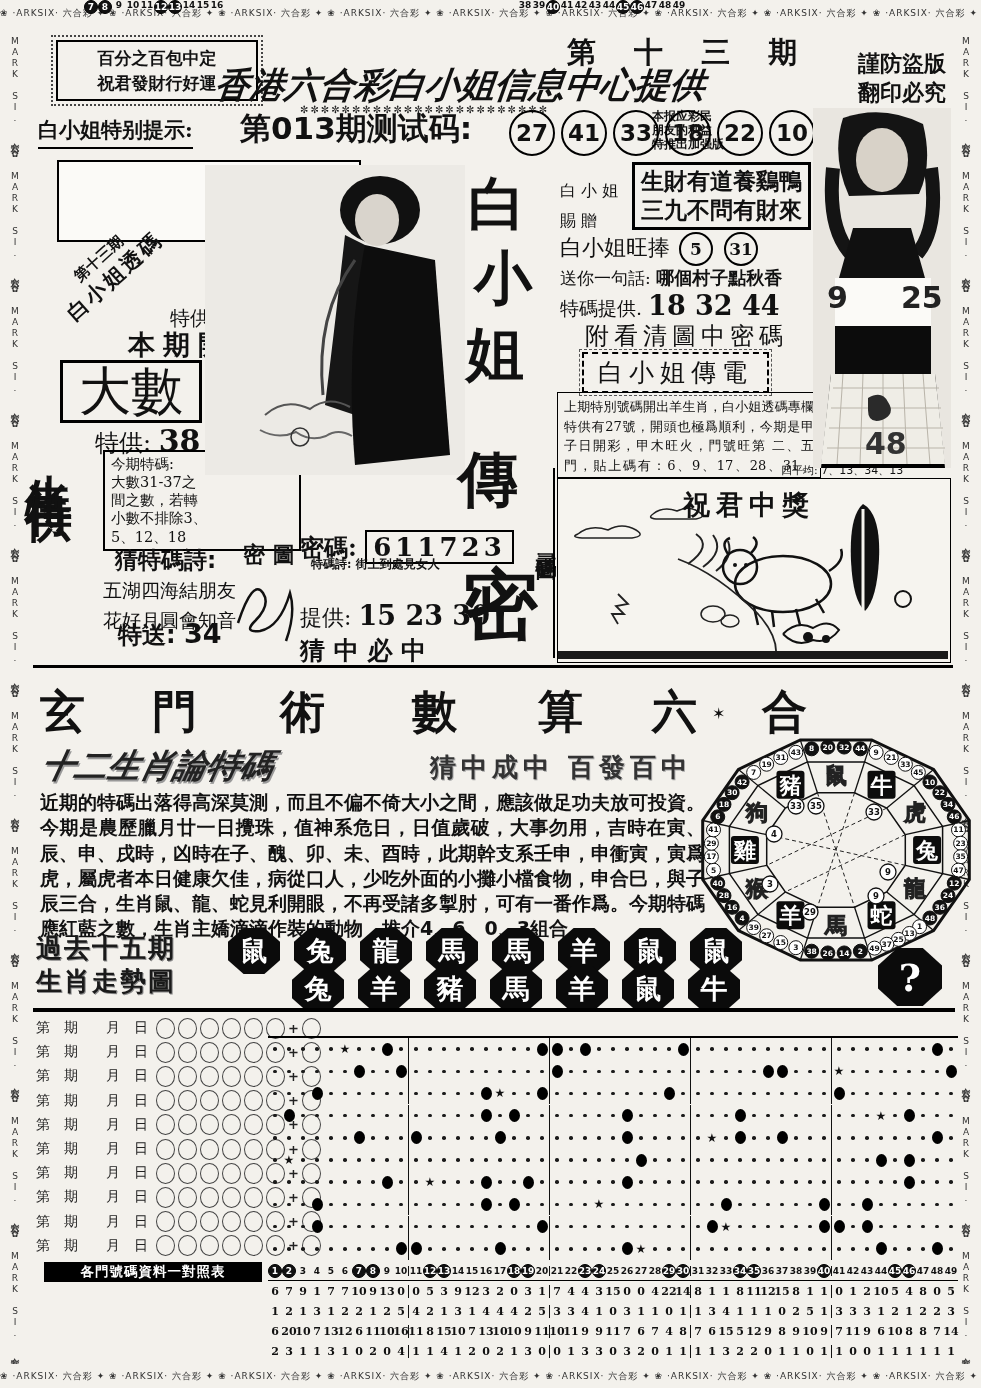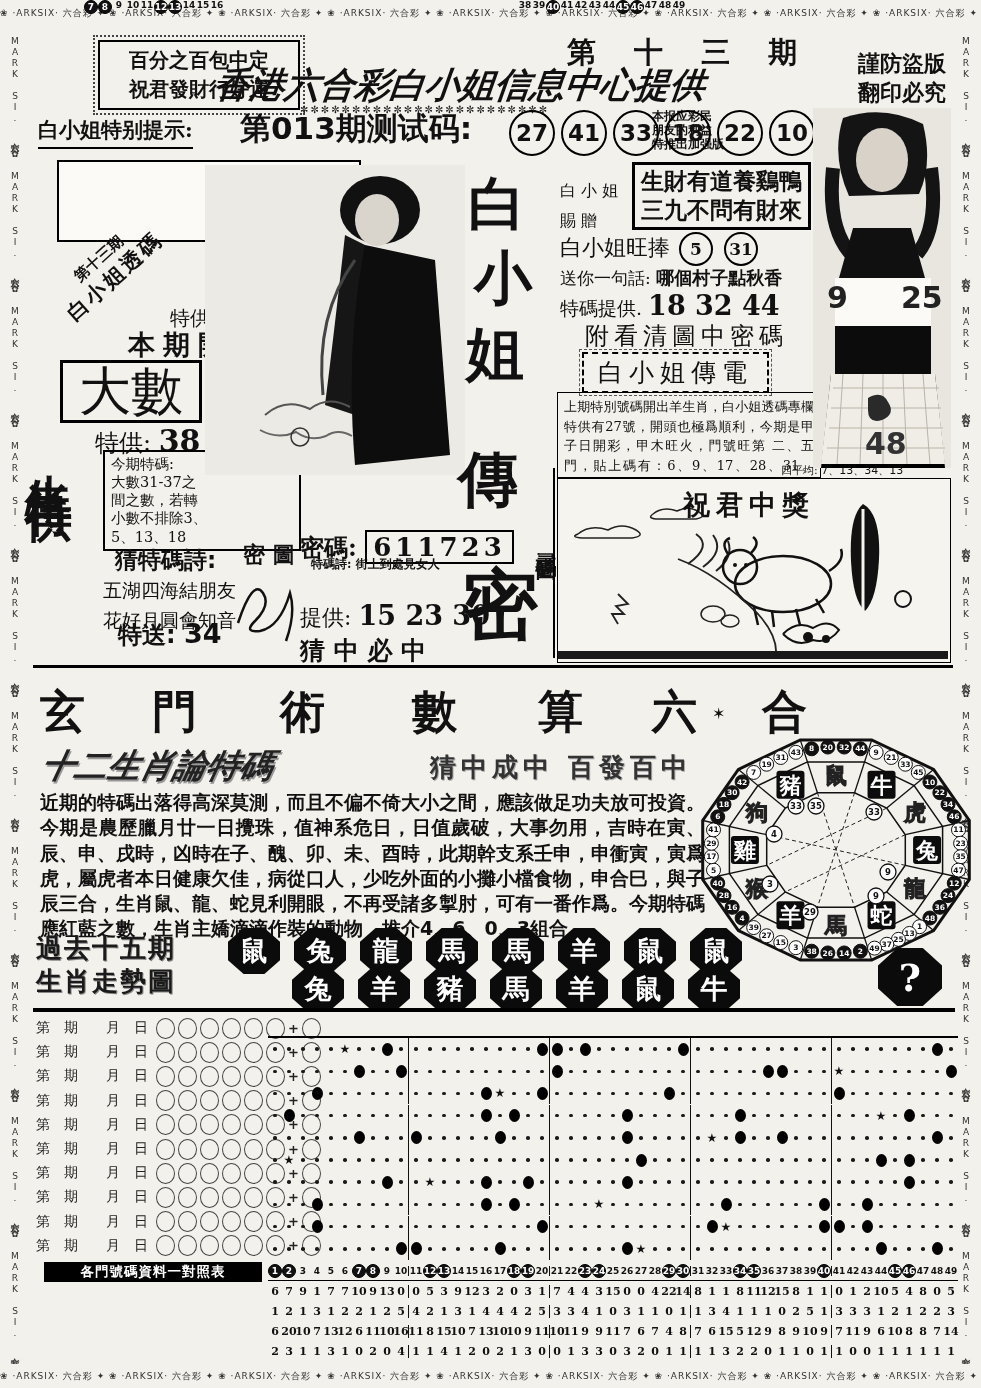--- a/index.html
+++ b/index.html
@@ -43,21 +43,21 @@
 </head>
 <body>
 
 <div id="page">
 
   <div class="strip v vtext" style="left:0;" id="strip-left">✿ MARK SI. 六合彩 ✿ MARK SI. 六合彩 ✿ MARK SI. 六合彩 ✿ MARK SI. 六合彩 ✿ MARK SI. 六合彩 ✿ MARK SI. 六合彩 ✿ MARK SI. 六合彩 ✿ MARK SI. 六合彩 ✿ MARK SI. 六合彩 ✿ MARK SI. 六合彩 ✿ MARK SI. 六合彩 ✿ MARK SI. 六合彩 ✿ MARK SI. 六合彩 ✿ MARK SI. 六合彩 ✿ MARK SI. 六合彩 ✿ MARK SI. 六合彩 ✿ MARK SI. 六合彩 ✿ MARK SI. 六合彩 ✿ MARK SI. 六合彩 ✿ MARK SI. 六合彩 ✿ MARK SI. 六合彩 ✿ MARK SI. 六合彩 ✿ MARK SI. 六合彩 ✿ MARK SI. 六合彩 ✿ MARK SI. 六合彩 ✿ MARK SI. 六合彩 ✿ MARK SI. 六合彩 ✿ MARK SI. 六合彩 ✿ MARK SI. 六合彩 ✿ MARK SI. 六合彩 ✿ MARK SI. 六合彩 ✿ MARK SI. 六合彩 ✿ MARK SI. 六合彩 ✿ MARK SI. 六合彩 ✿ MARK SI. 六合彩 ✿ MARK SI. 六合彩 ✿ MARK SI. 六合彩 ✿ MARK SI. 六合彩 ✿ MARK SI. 六合彩 ✿ MARK SI. 六合彩 </div>
   <div class="strip v vtext" style="right:0;" id="strip-right">✿ MARK SI. 六合彩 ✿ MARK SI. 六合彩 ✿ MARK SI. 六合彩 ✿ MARK SI. 六合彩 ✿ MARK SI. 六合彩 ✿ MARK SI. 六合彩 ✿ MARK SI. 六合彩 ✿ MARK SI. 六合彩 ✿ MARK SI. 六合彩 ✿ MARK SI. 六合彩 ✿ MARK SI. 六合彩 ✿ MARK SI. 六合彩 ✿ MARK SI. 六合彩 ✿ MARK SI. 六合彩 ✿ MARK SI. 六合彩 ✿ MARK SI. 六合彩 ✿ MARK SI. 六合彩 ✿ MARK SI. 六合彩 ✿ MARK SI. 六合彩 ✿ MARK SI. 六合彩 ✿ MARK SI. 六合彩 ✿ MARK SI. 六合彩 ✿ MARK SI. 六合彩 ✿ MARK SI. 六合彩 ✿ MARK SI. 六合彩 ✿ MARK SI. 六合彩 ✿ MARK SI. 六合彩 ✿ MARK SI. 六合彩 ✿ MARK SI. 六合彩 ✿ MARK SI. 六合彩 ✿ MARK SI. 六合彩 ✿ MARK SI. 六合彩 ✿ MARK SI. 六合彩 ✿ MARK SI. 六合彩 ✿ MARK SI. 六合彩 ✿ MARK SI. 六合彩 ✿ MARK SI. 六合彩 ✿ MARK SI. 六合彩 ✿ MARK SI. 六合彩 ✿ MARK SI. 六合彩 </div>
   <div class="strip h" style="top:0;" id="strip-top">❀ ·ARKSIX· 六合彩 ✦ ❀ ·ARKSIX· 六合彩 ✦ ❀ ·ARKSIX· 六合彩 ✦ ❀ ·ARKSIX· 六合彩 ✦ ❀ ·ARKSIX· 六合彩 ✦ ❀ ·ARKSIX· 六合彩 ✦ ❀ ·ARKSIX· 六合彩 ✦ ❀ ·ARKSIX· 六合彩 ✦ ❀ ·ARKSIX· 六合彩 ✦ ❀ ·ARKSIX· 六合彩 ✦ ❀ ·ARKSIX· 六合彩 ✦ ❀ ·ARKSIX· 六合彩 ✦ ❀ ·ARKSIX· 六合彩 ✦ ❀ ·ARKSIX· 六合彩 ✦ ❀ ·ARKSIX· 六合彩 ✦ ❀ ·ARKSIX· 六合彩 ✦ ❀ ·ARKSIX· 六合彩 ✦ ❀ ·ARKSIX· 六合彩 ✦ </div>
   <div class="strip h" style="bottom:0;height:24px;line-height:24px;" id="strip-bottom">❀ ·ARKSIX· 六合彩 ✦ ❀ ·ARKSIX· 六合彩 ✦ ❀ ·ARKSIX· 六合彩 ✦ ❀ ·ARKSIX· 六合彩 ✦ ❀ ·ARKSIX· 六合彩 ✦ ❀ ·ARKSIX· 六合彩 ✦ ❀ ·ARKSIX· 六合彩 ✦ ❀ ·ARKSIX· 六合彩 ✦ ❀ ·ARKSIX· 六合彩 ✦ ❀ ·ARKSIX· 六合彩 ✦ ❀ ·ARKSIX· 六合彩 ✦ ❀ ·ARKSIX· 六合彩 ✦ ❀ ·ARKSIX· 六合彩 ✦ ❀ ·ARKSIX· 六合彩 ✦ ❀ ·ARKSIX· 六合彩 ✦ ❀ ·ARKSIX· 六合彩 ✦ ❀ ·ARKSIX· 六合彩 ✦ ❀ ·ARKSIX· 六合彩 ✦ </div>
 
-  <div class="abs sloganbox serif b" style="left:56px;top:40px;width:182px;font-size:20px;line-height:1.45;margin-left:42px;">
+  <div class="abs sloganbox serif b" style="left:56px;top:40px;width:182px;font-size:17px;line-height:1.45;">
     <div>百分之百包中定</div>
     <div>祝君發財行好運</div>
   </div>
   <div class="abs serif b" style="left:555px;top:33px;font-size:29px;letter-spacing:14px;margin-left:12px;">第 十 三 期</div>
   <div class="abs serif b" style="left:215px;top:62px;width:600px;font-size:35px;font-style:italic;transform:skewX(-6deg);white-space:nowrap;">香港六合彩白小姐信息中心提供</div>
   <div class="abs" style="left:300px;top:104px;font-size:10px;letter-spacing:2px;color:#222;">✼✼✼✼✼✼✼✼✼✼✼✼✼✼✼✼✼✼✼✼✼✼✼✼</div>
   <div class="abs b" style="left:858px;top:50px;font-size:22px;line-height:1.3;">
     <div>謹防盜版</div>
     <div>翻印必究</div>
   </div>
@@ -94,21 +94,21 @@
   <div class="abs serif" style="left:95px;top:423px;font-size:24px;">
     <span>特供:</span>
     <span class="b" style="font-size:30px;">38</span>
   </div>
   <div class="abs serif b vtext" style="left:26px;top:436px;font-size:47px;line-height:1;letter-spacing:8px;">生肖特供</div>
   <div class="abs serif" style="left:103px;top:450px;width:182px;border:2px solid #000;padding:3px 6px;font-size:14.5px;line-height:1.25;" id="special-box">
       <div class="serif">今期特碼:</div>
       <div class="serif">大數31-37之</div>
       <div class="serif">間之數，若轉</div>
       <div class="serif">小數不排除3、</div>
-      <div class="serif">5、13、18</div>
+      <div class="serif">5、12、18</div>
     </div>
   <div class="abs b" style="left:115px;top:545px;font-size:23px;">猜特碼詩:</div>
   <div class="abs serif" style="left:103px;top:575px;font-size:19px;line-height:1.6;">
     <div>五湖四海結朋友</div>
     <div>花好月圓會知音</div>
   </div>
   <div class="abs b" style="left:118px;top:618px;font-size:24px;">
     <span>特送:</span>
     <span style="font-size:27px;">34</span>
   </div>

